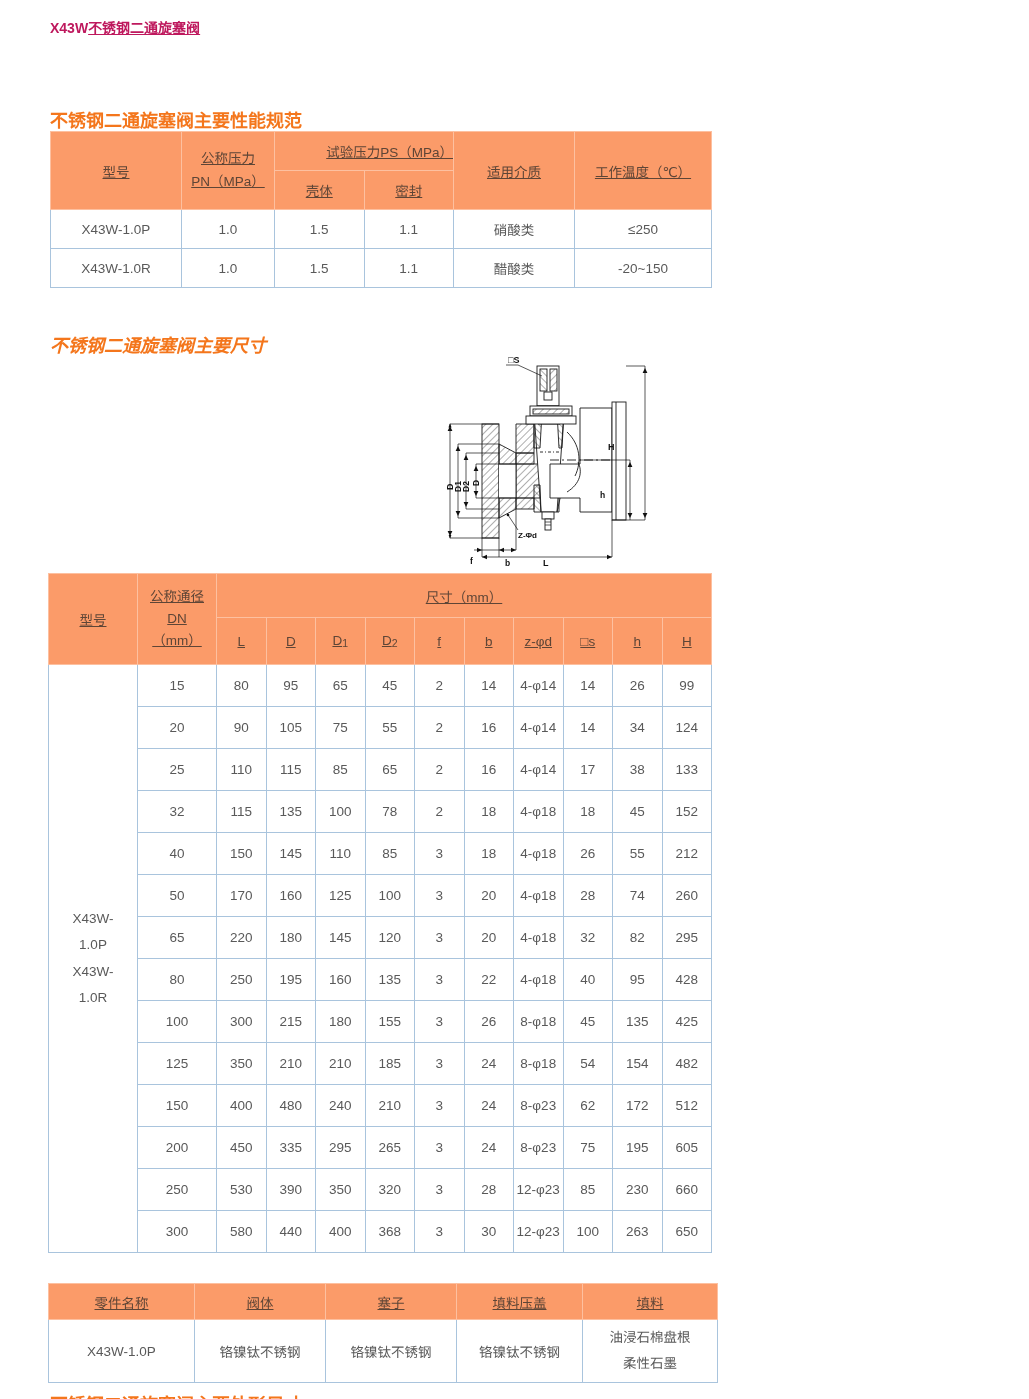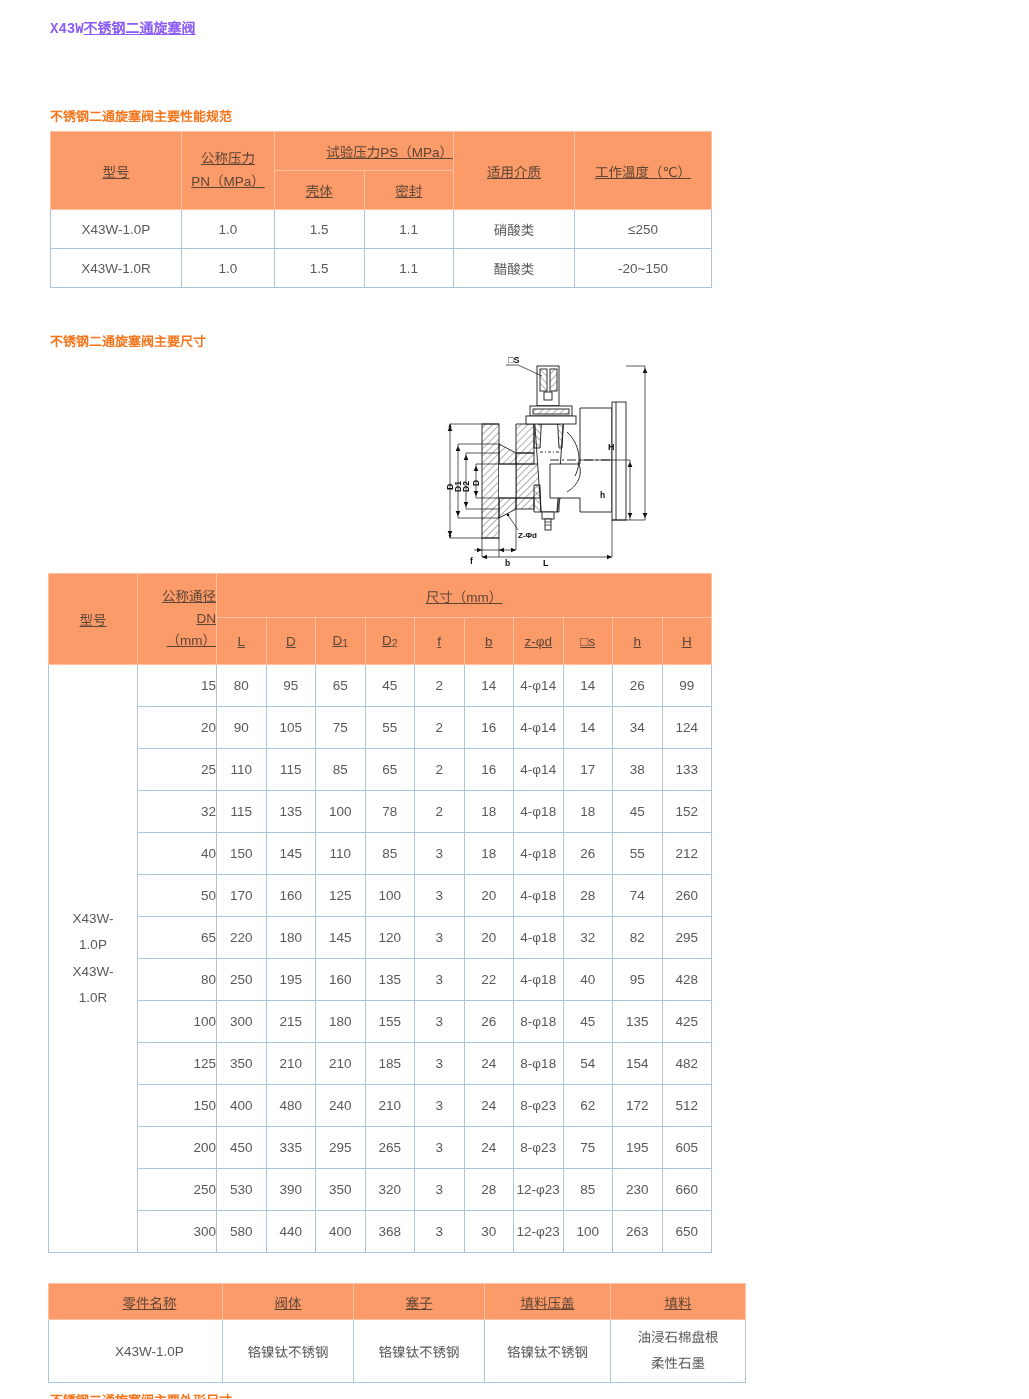--- a/index.html
+++ b/index.html
@@ -22,38 +22,37 @@
     height: 1399px;
   }
 
   
   .main-title {
     position: absolute;
     left: 50px;
     top: 17px;
     font-size: 14px;
     font-weight: bold;
-    color: #8b5cf6;
+    color: #be185d;
     letter-spacing: 0px;
     white-space: nowrap;
-    font-family: Liberation Mono, monospace;
   }
   .main-title .ul {
     text-decoration: underline;
   }
   .sec-heading {
     position: absolute;
     left: 50px;
-    font-size: 13px;
+    font-size: 18px;
     font-weight: bold;
     color: #f4761c;
     white-space: nowrap;
   }
   #heading-spec  { top: 106px; }
-  #heading-dim   { top: 331px; }
+  #heading-dim   { top: 331px; font-style: italic; }
   #heading-mat   { top: 1259px; margin-top: 44px; }
   #heading-cut   { top: 1390px; overflow: hidden; height: 9px; }
 
   
   table.t {
     border-collapse: collapse;
     table-layout: fixed;
     position: absolute;
     background: #ffffff;
   }
@@ -103,21 +102,21 @@
 
   
   #table-dim {
     left: 48px;
     top: 573px;
     width: 664px;
   }
   #table-dim td { height: 41px; font-size: 13.5px; }
   #table-dim thead td { height: auto; }
   #table-dim .c-model { width: 88px; }
-  #table-dim .c-dn    { width: 78px; text-align: right; }
+  #table-dim .c-dn    { width: 78px; }
   #table-dim .c-L     { width: 52px; }
   #table-dim .c-D     { width: 52px; }
   #table-dim .c-D1    { width: 52px; }
   #table-dim .c-D2    { width: 52px; }
   #table-dim .c-f     { width: 43px; }
   #table-dim .c-b     { width: 44px; }
   #table-dim .c-zd    { width: 78px; }
   #table-dim .c-s     { width: 42px; }
   #table-dim .c-h     { width: 40px; }
   #table-dim .c-H     { width: 43px; }
@@ -127,21 +126,21 @@
   }
 
   
   #table-mat {
     left: 48px;
     top: 1283px;
     width: 664px;
   }
   #table-mat thead td { height: 35px; }
   #table-mat tbody td { height: 62px; }
-  #table-mat .m1 { width: 145px; padding-left: 28px; }
+  #table-mat .m1 { width: 145px; }
   #table-mat .m2 { width: 130px; }
   #table-mat .m3 { width: 130px; }
   #table-mat .m4 { width: 125px; }
   #table-mat .m5 { width: 134px; }
   #table-mat .two-line { line-height: 1.95; margin-top: 48px; }
 
   sub { font-size: 0.78em; vertical-align: -0.18em; }
 </style>
 </head>
 <body>

